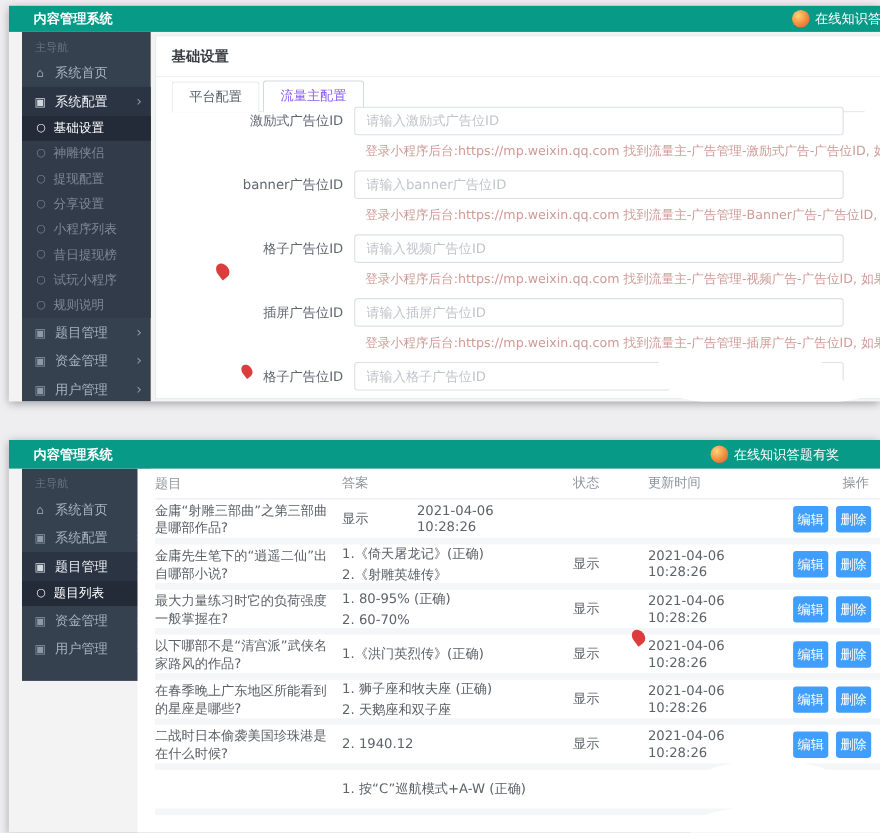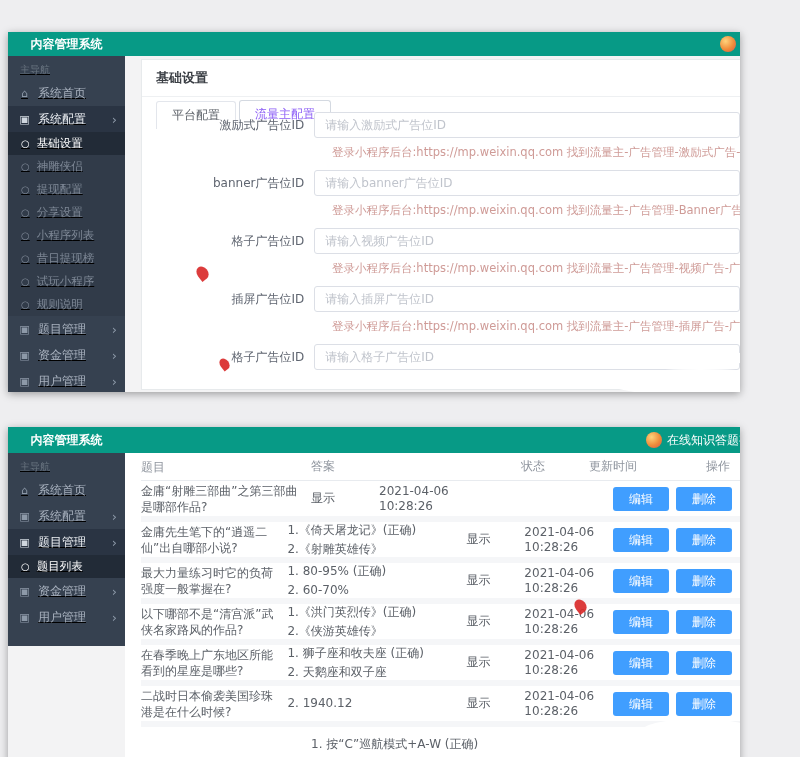--- a/index.html
+++ b/index.html
@@ -1,38 +1,38 @@
 <!DOCTYPE html>
 <html><head>
 <meta charset="utf-8">
 <style>
   * { margin:0; padding:0; box-sizing:border-box; }
   html,body { width:800px; height:757px; }
   body { position:relative; overflow:hidden; background:#eeeef0;
          font-family:"DejaVu Sans","Liberation Sans",sans-serif; }
 
-  .shot { position:absolute; left:8px; width:732px; background:#f3f3f4;
-          box-shadow:0 2px 8px rgba(0,0,0,.35); overflow:hidden;margin-top:27px; }
+  .shot { position:absolute; left:8px; width:792px; background:#f3f3f4;
+          box-shadow:0 2px 8px rgba(0,0,0,.35); overflow:hidden; }
   #shot-top { top:5px; height:360px; }
   #shot-bottom { top:400px; height:357px; }
 
   
   .topbar { position:absolute; top:0; left:0; right:0; height:24px; background:#079a86;
             color:#fff; display:flex; align-items:center; z-index:5; }
   #shot-bottom .topbar { height:26px; }
   .brand { width:117px; text-align:center; font-size:12px; font-weight:bold; white-space:nowrap; }
   .topbar-right { position:absolute; top:0; bottom:0; display:flex; align-items:center;
                   gap:5px; font-size:12px; white-space:nowrap; }
   #shot-top .topbar-right { left:712px; }
   #shot-bottom .topbar-right { left:638px; }
   .avatar { width:16px; height:16px; border-radius:50%; flex:0 0 16px;
             background:radial-gradient(circle at 35% 32%, #ffd37c, #f08c3a 55%, #d9544d); }
 
   
-  .sidebar { position:absolute; left:0; width:117px; background:#364150;text-decoration:underline; }
+  .sidebar { position:absolute; left:12px; width:117px; background:#364150; }
   #shot-top .sidebar { top:24px; bottom:0; }
   #shot-bottom .sidebar { top:26px; height:193px; }
   .nav-label { padding:7px 12px 3px; font-size:10px; color:#68737f; }
   .menu-item { display:flex; align-items:center; gap:7px; height:26px; padding:0 10px;
                font-size:12px; color:#a9b2bf; position:relative; cursor:pointer; }
   .menu-item.hl { background:#2a3443; color:#eef1f5; }
   .mi-icon { font-size:11px; width:13px; text-align:center; color:#8d99a8; }
   .menu-item.hl .mi-icon { color:#cfd6de; }
   .mi-label { flex:1; white-space:nowrap; overflow:hidden; }
   .chev { position:absolute; right:8px; font-size:13px; color:#8d99a8; }
@@ -46,21 +46,21 @@
   .card { position:absolute; left:133px; top:27px; right:0; height:331px; background:#fff;
           border:1px solid #e7eaec; border-right:none; overflow:hidden; }
   .card-title { padding:9px 14px; font-size:13px; font-weight:bold; color:#3b3f45;
                 border-bottom:1px solid #eef0f2; }
   .tabs { display:flex; margin:3px 14px 0; border-bottom:1px solid #e4e7ed; height:29px;
           align-items:flex-end; }
   .tab { padding:0 15px; line-height:27px; font-size:12px; color:#5a5f66; background:#fff;
          border:1px solid #e3e6ec; border-bottom:none; border-radius:3px 3px 0 0;
          margin-right:3px; cursor:pointer; position:relative; top:1px; }
   .tab.active { border-color:#d4d9e1; color:#8b5cf6; border-bottom:1px solid #fff; }
-  .form { position:absolute; top:48px; left:0; right:0; }
+  .form { position:absolute; top:60px; left:0; right:0; }
   .field { height:58px; padding-top:4px; }
   .f-row { display:flex; align-items:center; }
   .f-label { width:180px; text-align:right; padding-right:10px; font-size:12px; color:#5f6570;
              white-space:nowrap; }
   .f-input { width:445px; height:26px; border:1px solid #dcdfe6; border-radius:3px;
              background:#fff; padding:0 10px; font-size:12px; color:#5f6570;
              font-family:"DejaVu Sans","Liberation Sans",sans-serif; outline:none; }
   .f-input::placeholder { color:#c0c4cc; }
   .f-help { margin:7px 0 0 190px; font-size:11.5px; color:#cf9b97; white-space:nowrap; }
 
@@ -72,21 +72,21 @@
   .t-row { display:flex; align-items:center; height:41px; border-bottom:6px solid #f5f6f8;
            font-size:12px; color:#5c6168; }
   .c-q { width:170px; padding-right:10px; line-height:16px; }
   .c-a { width:210px; }
   .c-s { width:68px; }
   .c-t { width:104px; line-height:15px; }
   .c-op { flex:1; display:flex; justify-content:flex-end; align-items:center; gap:7px;
           padding-right:8px; }
   .t-head .c-op { padding-right:10px; }
   .a-line { line-height:19px; white-space:nowrap; }
-  .btn { background:#409eff; color:#fff; font-size:12px; line-height:1; padding:6px 16px;
+  .btn { background:#409eff; color:#fff; font-size:12px; line-height:1; padding:6px 4px;
          border:none; border-radius:3px; cursor:pointer; white-space:nowrap;
          font-family:"DejaVu Sans","Liberation Sans",sans-serif; }
 
   
   .red-mark { position:absolute; width:11px; height:14px; background:#d92b2b;
               border-radius:50% 50% 50% 0; transform:rotate(-38deg); opacity:.92; z-index:8; }
   .wipe { position:absolute; background:#fff; border-radius:50%; z-index:7; }
 </style>
 </head>
 <body>
@@ -297,21 +297,20 @@
             <div class="c-t">2021-04-06 10:28:26</div>
             <div class="c-op">
               <button class="btn">编辑</button>
               <button class="btn">删除</button>
             </div>
           </div>
           <div class="t-row">
             <div class="c-q">以下哪部不是“清宫派”武侠名家路风的作品?</div>
             <div class="c-a">
               <div class="a-line">1.《洪门英烈传》(正确)</div>
-              <div class="a-line">2.《侠游英雄传》</div>
             </div>
             <div class="c-s">显示</div>
             <div class="c-t">2021-04-06 10:28:26</div>
             <div class="c-op">
               <button class="btn">编辑</button>
               <button class="btn">删除</button>
             </div>
           </div>
           <div class="t-row">
             <div class="c-q">在春季晚上广东地区所能看到的星座是哪些?</div>

